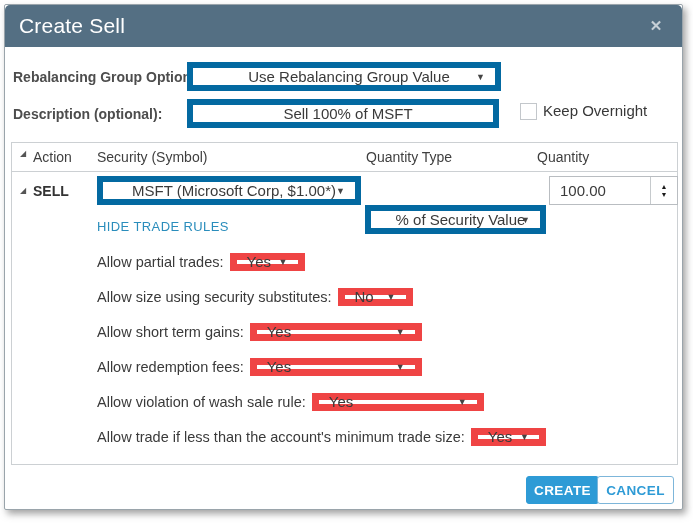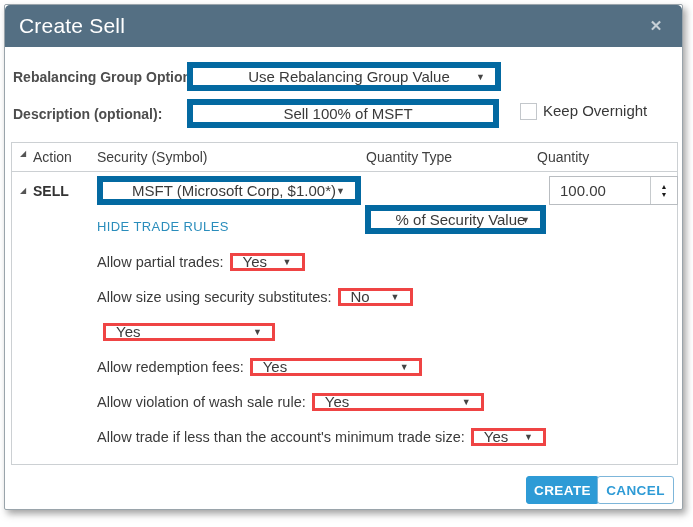--- a/index.html
+++ b/index.html
@@ -94,21 +94,21 @@
   .trade-rules-link {
     position:absolute; left:85px; top:76px; font-size:13px; color:#2A8DBC;
     letter-spacing:0.4px; cursor:pointer;
   }
 
   .rules { position:absolute; left:85px; top:104px; right:10px; }
   .rule-row { display:flex; align-items:center; height:29px; margin-bottom:6px; }
   .rule-label { font-size:14.5px; color:#3a3a3a; white-space:nowrap; }
   .rule-row .select {
     position:relative; margin-left:6px; height:18px; background:#fff;
-    border:3px solid #ef4444; display:flex; align-items:center;
+    border:7px solid #ef4444; display:flex; align-items:center;
     padding-left:10px; font-size:15px; color:#3a3a3a;
   }
   .rule-row .select.narrow { width:75px; }
   .rule-row .select.wide   { width:172px; }
 
   
   .btn {
     position:absolute; top:471px; height:28px; border-radius:3px;
     font-size:13.5px; font-weight:bold; letter-spacing:0.4px;
     display:flex; align-items:center; justify-content:center; cursor:pointer;
@@ -193,20 +193,21 @@
 
       <div class="rule-row">
         <span class="rule-label">Allow size using security substitutes:</span>
         <span class="select narrow">
           <span>No</span>
           <span class="caret">▼</span>
         </span>
       </div>
 
       <div class="rule-row">
+        <span class="rule-label">Allow short term gains:</span>
         <span class="select wide">
           <span>Yes</span>
           <span class="caret">▼</span>
         </span>
       </div>
 
       <div class="rule-row">
         <span class="rule-label">Allow redemption fees:</span>
         <span class="select wide">
           <span>Yes</span>

